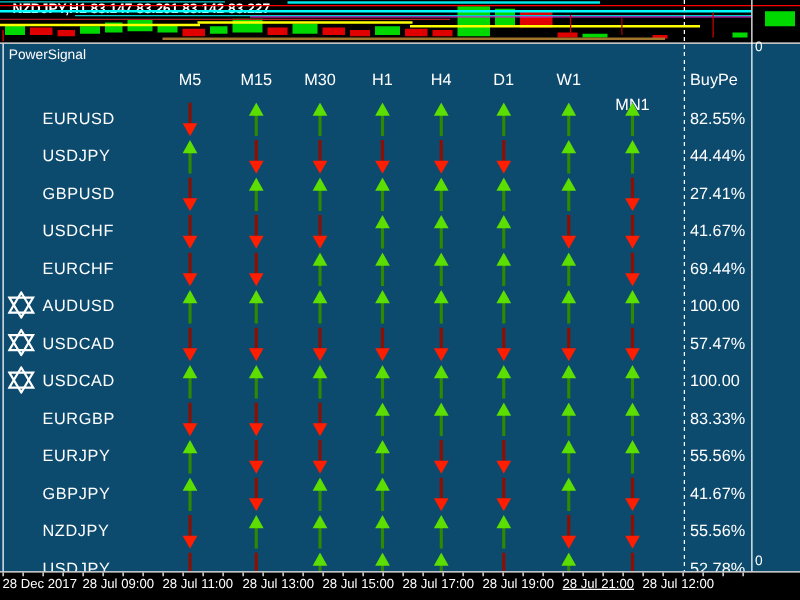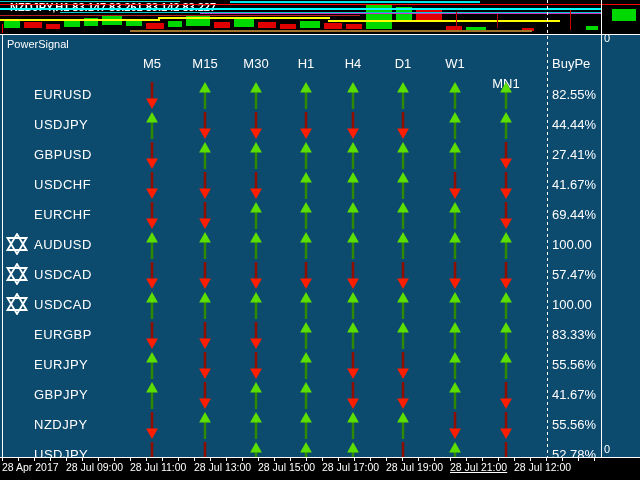--- a/index.html
+++ b/index.html
@@ -598,21 +598,21 @@
             </svg></span>
           <span class="pct">52.78%</span>
         </div>
       </div>
   </div>
 
   <div class="zero-label" style="top:32px">0</div>
   <div class="zero-label" style="top:443px">0</div>
 
   <div id="time-axis">
-      <span class="time-label" style="left: 2px;">28 Apr 2017</span>
+      <span class="time-label" style="left: 2px;">28 Dec 2017</span>
       <span class="time-label" style="left: 66px;">28 Jul 09:00</span>
       <span class="time-label" style="left: 130px;">28 Jul 11:00</span>
       <span class="time-label" style="left: 194px;">28 Jul 13:00</span>
       <span class="time-label" style="left: 258px;">28 Jul 15:00</span>
       <span class="time-label" style="left: 322px;">28 Jul 17:00</span>
       <span class="time-label" style="left: 386px;">28 Jul 19:00</span>
       <span class="time-label" style="left: 450px; text-decoration: underline;">28 Jul 21:00</span>
       <span class="time-label" style="left: 514px;">28 Jul 12:00</span>
       <span class="axis-tick" style="left: 2px;"></span>
       <span class="axis-tick" style="left: 18px;"></span>

